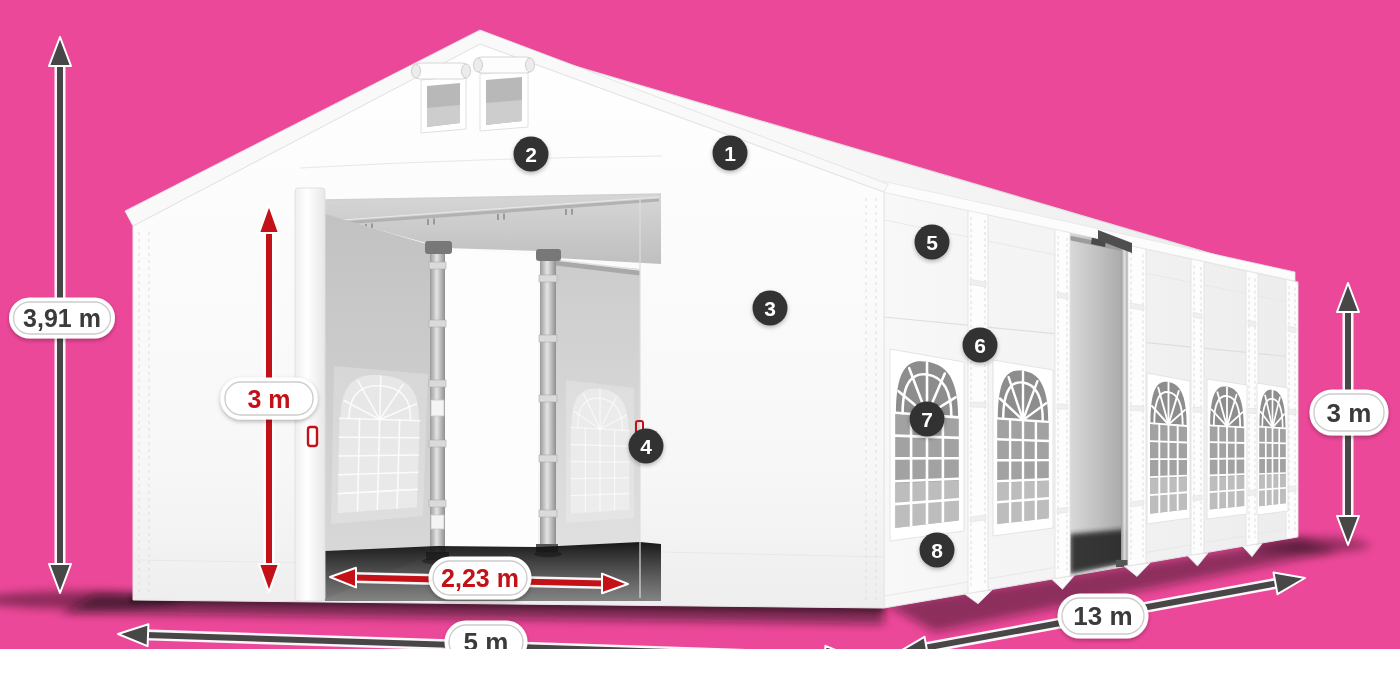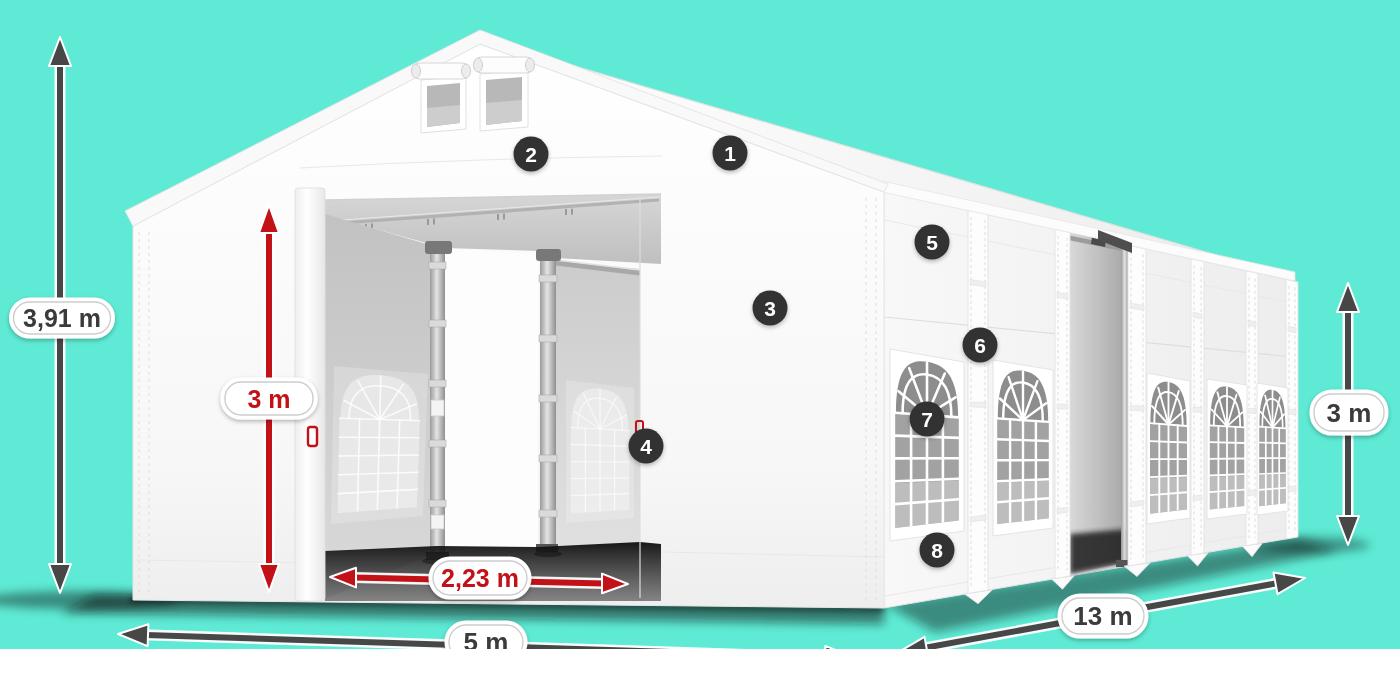--- a/index.html
+++ b/index.html
@@ -1,16 +1,16 @@
 <!DOCTYPE html>
 <html><head>
 <meta charset="utf-8">
 <style>
   html,body{margin:0;padding:0;background:#ffffff;}
-  .stage{position:relative;width:1400px;height:649px;background:#5eead4;overflow:hidden;}
+  .stage{position:relative;width:1400px;height:649px;background:#ec4899;overflow:hidden;}
   svg{display:block;}
   text{font-family:"Liberation Sans","DejaVu Sans",sans-serif;font-weight:bold;}
   .dim-label{fill:#3b3b3b;}
   .dim-label-red{fill:#c31118;}
   .pill{fill:#ffffff;stroke:#cdcdcd;stroke-width:1.4;}
   .pill-halo{fill:#ffffff;stroke:#ffffff;stroke-width:9;}
   .badge-circle{fill:#333333;}
   .badge-num{fill:#ffffff;}
   .gray-shaft{stroke:#474747;stroke-width:6;}
   .gray-halo{stroke:#ffffff;stroke-width:11;opacity:.95;stroke-linecap:round;}

